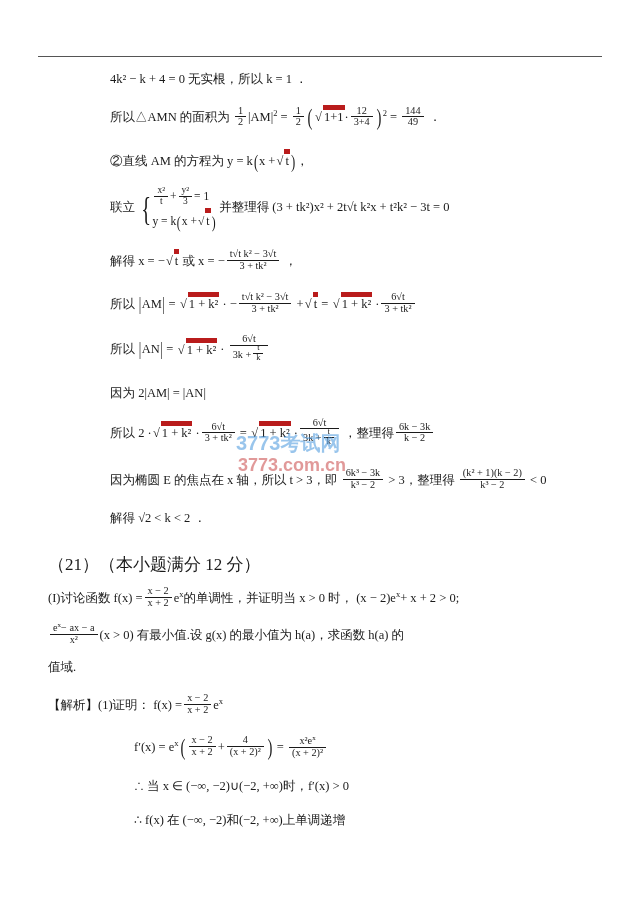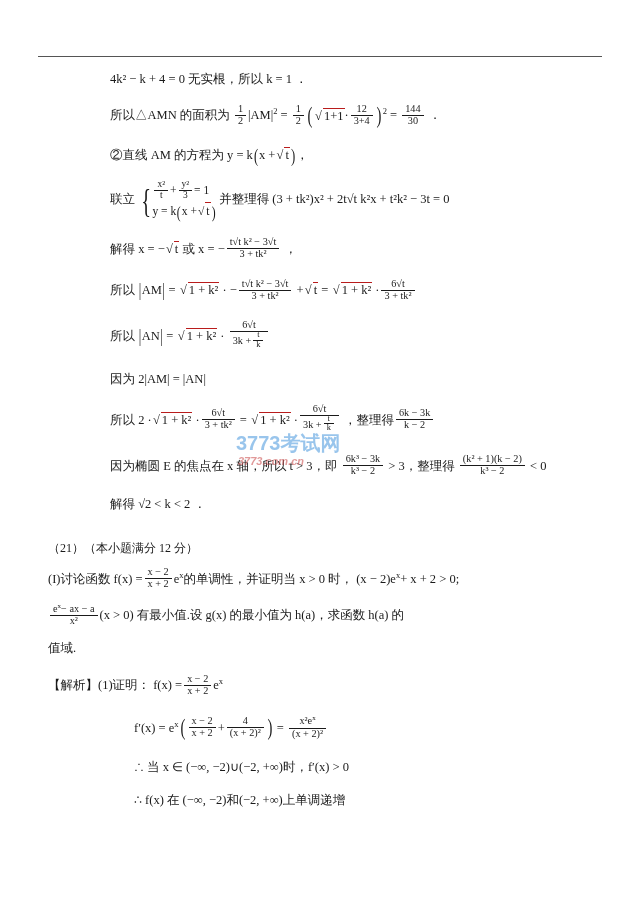--- a/index.html
+++ b/index.html
@@ -63,21 +63,21 @@
   }
   .frac .num { display: block; padding: 0 3px; border-bottom: 1px solid #1a1a1a; }
   .frac .den { display: block; padding: 0 3px; }
 
   .sup { font-size: 0.68em; vertical-align: super; }
 
   
   .rad { display: inline-block; position: relative; padding-left: 0.1em; }
   .rad .bar {
     display: inline-block;
-    border-top: 1px solid #b91c1c;
+    border-top: 5px solid #b91c1c;
     padding: 0 1px;
     margin-left: 1px;
     font-family: Liberation Serif, serif;
   }
 
   
   .system {
     display: inline-flex;
     align-items: center;
     vertical-align: middle;
@@ -115,21 +115,21 @@
   }
   .bar-abs {
     display: inline-block;
     transform: scaleY(1.5);
     position: relative;
     top: -0.03em;
     padding: 0 0.5px;
   }
 
   .bold { font-weight: normal; }
-  .heading { font-size: 12px; }
+  .heading { font-size: 17px; }
 
   
   .watermark {
     position: absolute;
     left: 236px;
     top: 430px;
     width: 240px;
     height: 50px;
     pointer-events: none;
     user-select: none;
@@ -137,27 +137,26 @@
   .wm-main {
     font-family: "Liberation Sans", sans-serif;
     font-size: 20px;
     font-weight: bold;
     color: rgba(70,150,220,0.55);
     letter-spacing: 0px;
     white-space: nowrap;
   }
   .wm-sub {
     font-family: "Liberation Sans", sans-serif;
-    font-size: 11px;
+    font-size: 18px;
     font-weight: bold;
     color: rgba(200,70,70,0.55);
     white-space: nowrap;
     margin-top: -2px;
     margin-left: 2px;
-    font-style: italic;
   }
 </style>
 </head>
 <body>
 
 <div class="page">
 
   <div class="top-rule"></div>
 
   <div class="content">
@@ -173,21 +172,21 @@
         <span class="den">2</span>
       </span><span>|AM|</span><span class="sup">2</span>
       <span>=</span>
       <span class="frac">
         <span class="num">1</span>
         <span class="den">2</span>
       </span><span class="bigparen">(</span><span class="rad">√<span class="bar">1+1</span></span><span>·</span><span class="frac"><span class="num">12</span><span class="den">3+4</span></span><span class="bigparen">)</span><span class="sup">2</span>
       <span>=</span>
       <span class="frac">
         <span class="num">144</span>
-        <span class="den">30</span>
+        <span class="den">49</span>
       </span>
       <span>．</span>
     </p>
 
     <p class="ln indent1 gap-m">
       <span>②直线 AM 的方程为</span>
       <span>y = k</span><span class="medparen">(</span><span>x +</span><span class="rad">√<span class="bar">t</span></span><span class="medparen">)</span><span>，</span>
     </p>
 
     <p class="ln indent2 gap-m">

